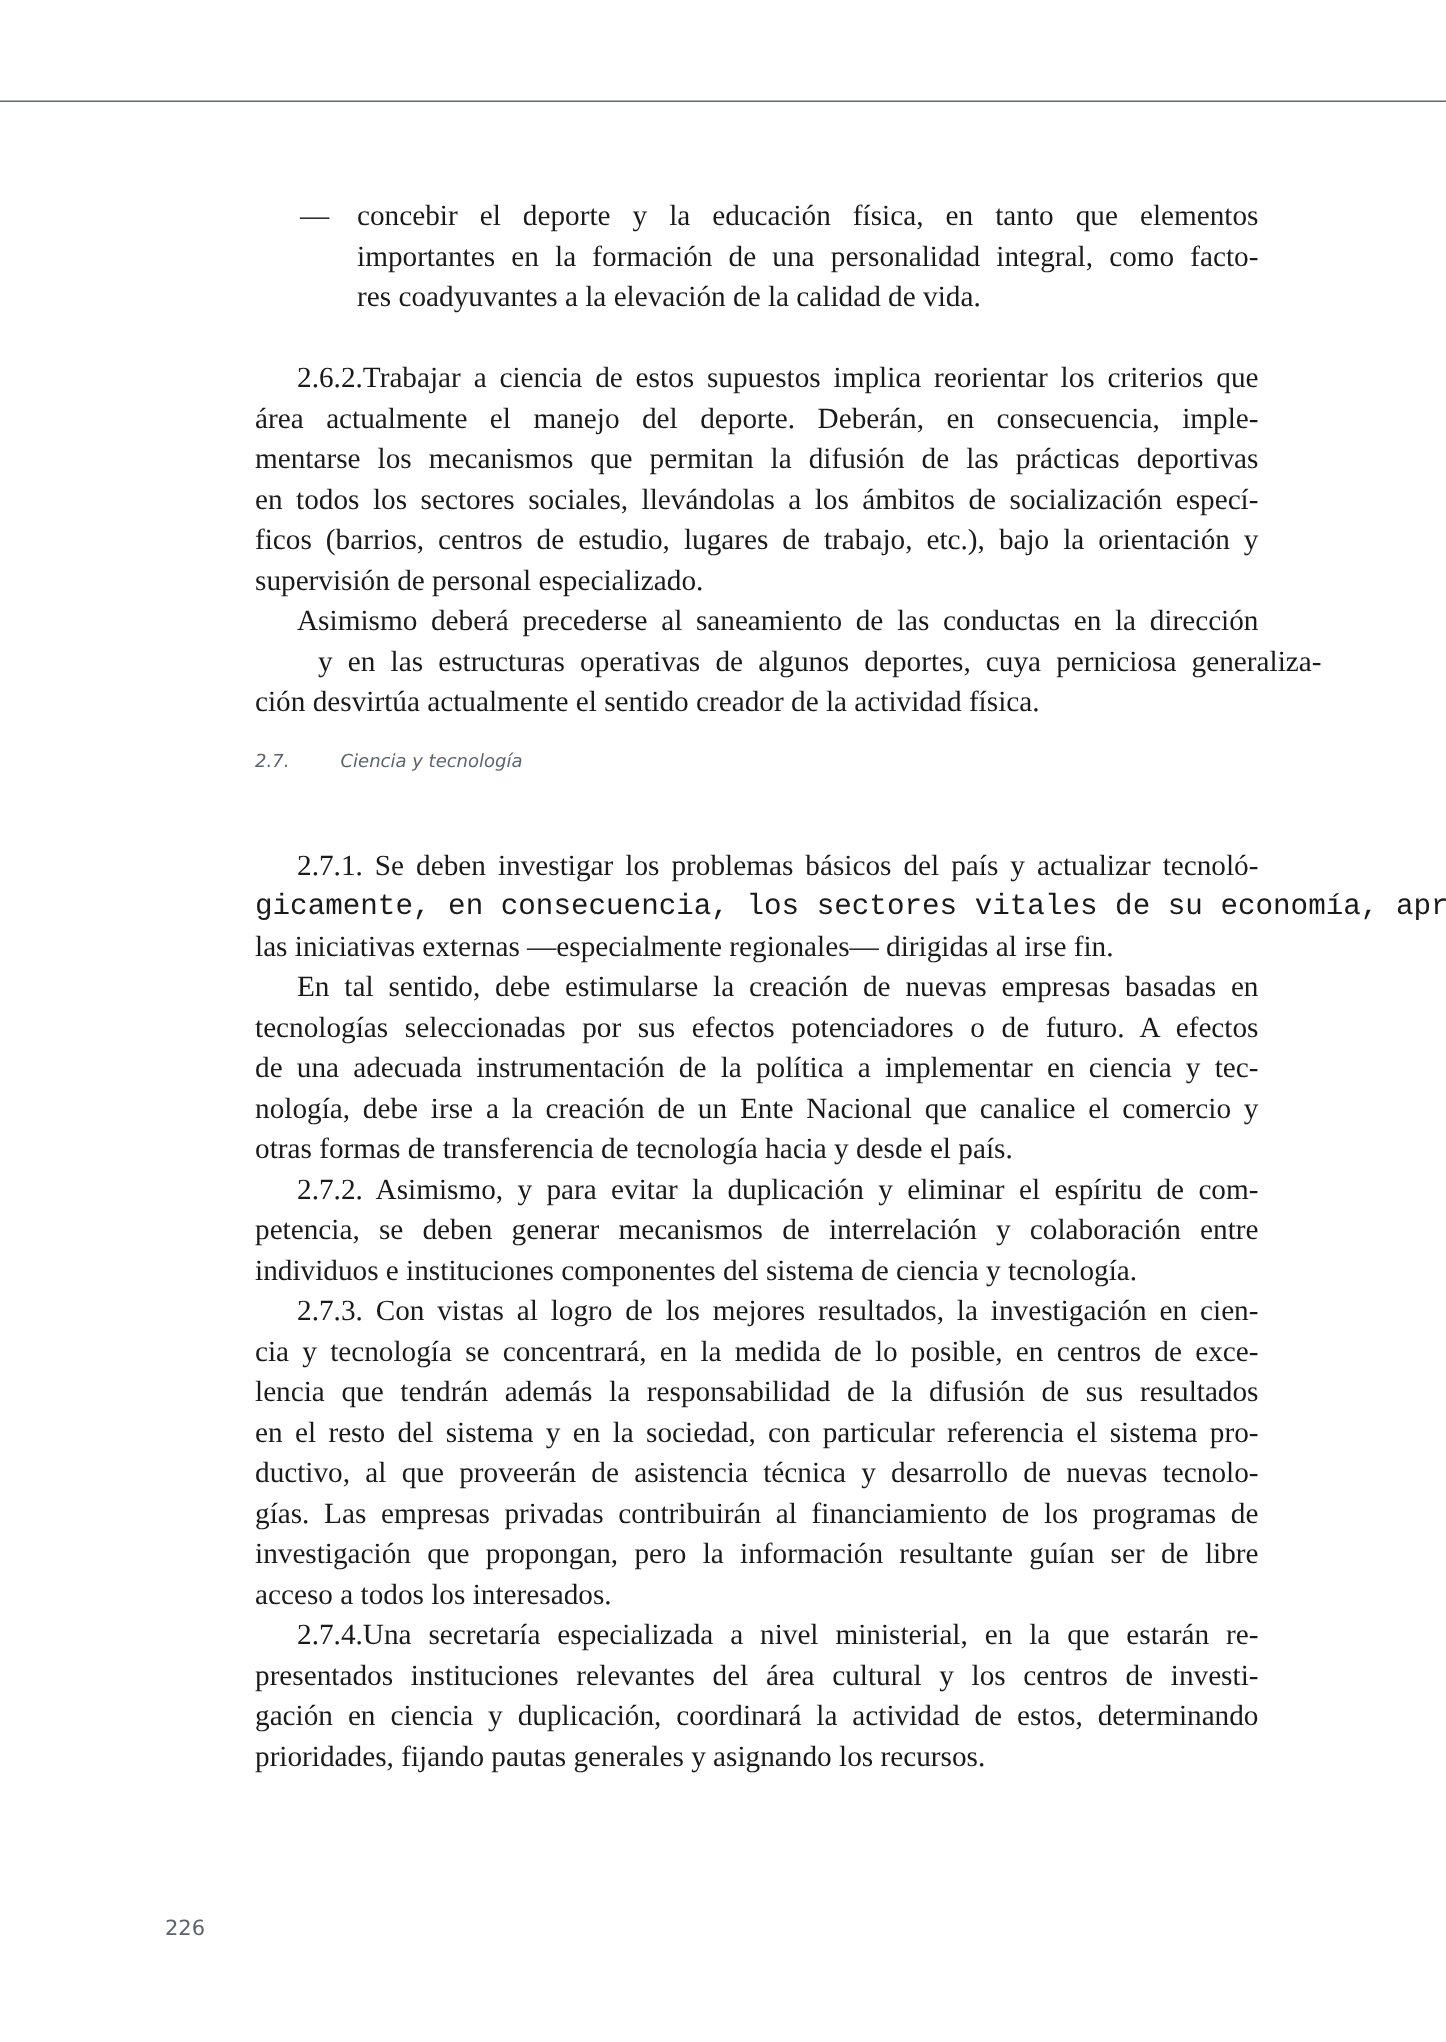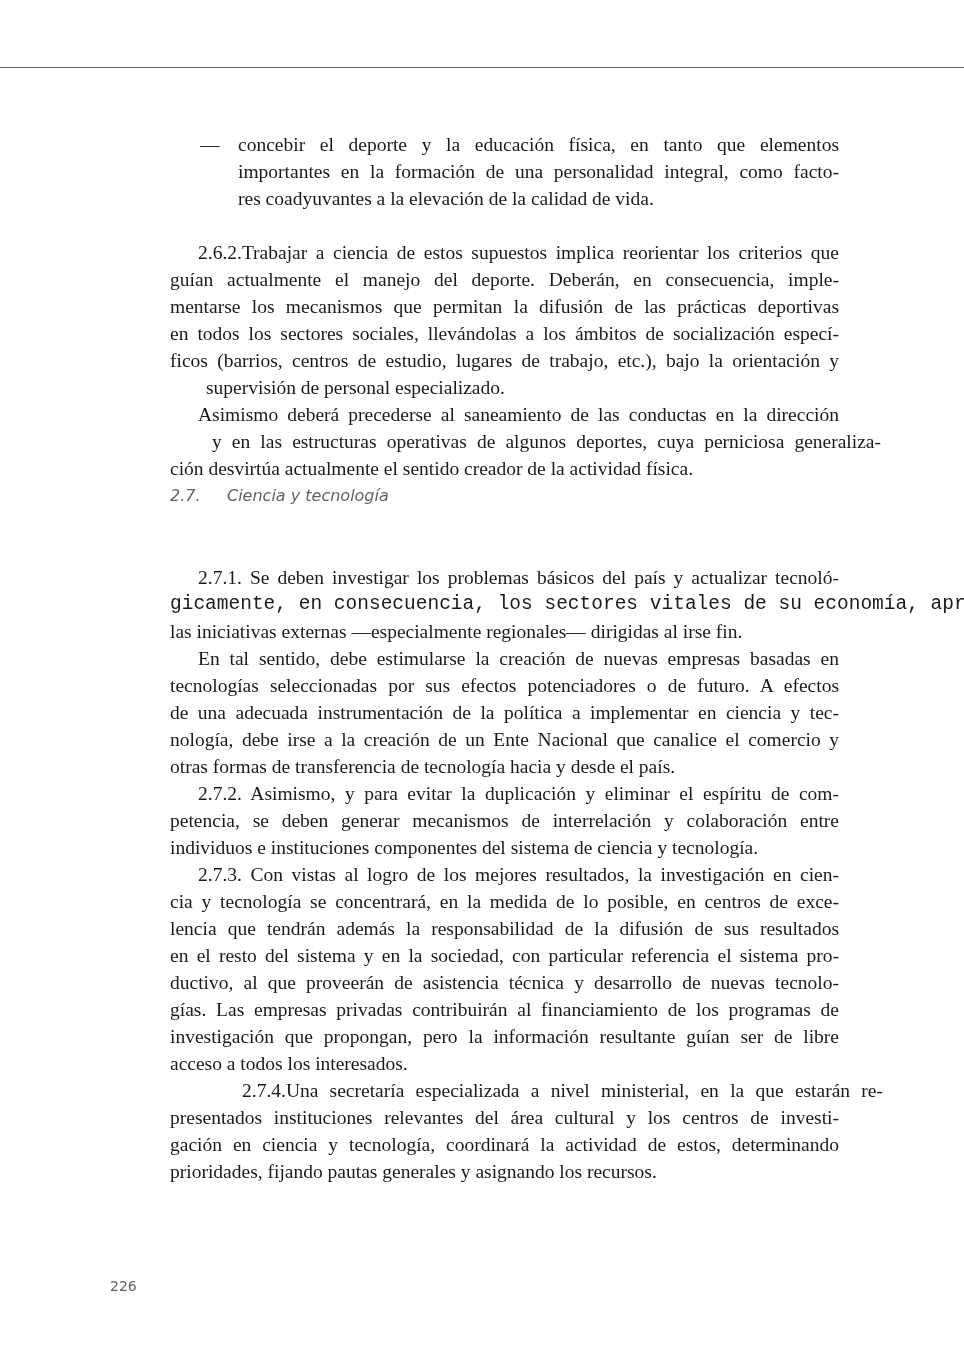--- a/index.html
+++ b/index.html
@@ -2,43 +2,43 @@
 <html><head>
   <meta charset="utf-8">
   <style>
     html, body { margin: 0; padding: 0; background: #ffffff; }
     body { width: 964px; height: 1361px; position: relative; overflow: hidden; }
     .rule { position: absolute; left: 0; top: 67px; width: 964px; height: 1px; background: #5f6a6e; }
     .text { position: absolute; left: 170px; width: 669px; font-family: "Liberation Serif", "DejaVu Serif", serif; font-size: 19.5px; color: #1a1a1a; }
     .line { position: absolute; left: 0; width: 669px; height: 27px; line-height: 27px; white-space: nowrap; }
     .just { text-align: justify; text-align-last: justify; }
     .bullet-dash { position: absolute; left: 30px; }
-    .heading { position: absolute; left: 170px; top: 482px; font-family: "DejaVu Sans", sans-serif; font-style: italic; font-size: 16px; color: #5a6469; line-height: 27px; }
+    .heading { position: absolute; left: 170px; top: 494px; font-family: "DejaVu Sans", sans-serif; font-style: italic; font-size: 12px; color: #5a6469; line-height: 27px; }
     .heading .num { display: inline-block; width: 57px; }
     .page-num { position: absolute; left: 110px; top: 1278px; font-family: "DejaVu Sans", sans-serif; font-size: 14px; color: #5a6469; }
   </style>
 </head>
 <body>
 
 <div class="rule"></div>
 
 <div class="text" style="top:131px;">
   <span class="bullet-dash" style="top:0;left:30px;position:absolute;line-height:27px;">—</span>
   <div class="line just" style="top:0;left:68px;width:601px;">concebir el deporte y la educación física, en tanto que elementos</div>
   <div class="line just" style="top:27px;left:68px;width:601px;">importantes en la formación de una personalidad integral, como facto-</div>
   <div class="line" style="top:54px;left:68px;width:601px;">res coadyuvantes a la elevación de la calidad de vida.</div>
 </div>
 
 <div class="text" style="top:239px;">
   <div class="line just" style="top:0;left:28px;width:641px;">2.6.2.Trabajar a ciencia de estos supuestos implica reorientar los criterios que</div>
-  <div class="line just" style="top:27px;">guían actualmente el manejo del deporte. Deberán, en consecuencia, imple-</div>
+  <div class="line just" style="top:27px;">área actualmente el manejo del deporte. Deberán, en consecuencia, imple-</div>
   <div class="line just" style="top:54px;">mentarse los mecanismos que permitan la difusión de las prácticas deportivas</div>
   <div class="line just" style="top:81px;">en todos los sectores sociales, llevándolas a los ámbitos de socialización especí-</div>
   <div class="line just" style="top:108px;">ficos (barrios, centros de estudio, lugares de trabajo, etc.), bajo la orientación y</div>
-  <div class="line" style="top:135px;margin-left:36px;">supervisión de personal especializado.</div>
+  <div class="line" style="top:135px;">supervisión de personal especializado.</div>
 </div>
 
 <div class="text" style="top:401px;">
   <div class="line just" style="top:0;left:28px;width:641px;">Asimismo deberá precederse al saneamiento de las conductas en la dirección</div>
   <div class="line just" style="top:27px;margin-left:42px;">y en las estructuras operativas de algunos deportes, cuya perniciosa generaliza-</div>
   <div class="line" style="top:54px;">ción desvirtúa actualmente el sentido creador de la actividad física.</div>
 </div>
 
 <div class="heading">
   <span class="num">2.7.</span><span>Ciencia y tecnología</span>
@@ -69,19 +69,19 @@
   <div class="line just" style="top:27px;">cia y tecnología se concentrará, en la medida de lo posible, en centros de exce-</div>
   <div class="line just" style="top:54px;">lencia que tendrán además la responsabilidad de la difusión de sus resultados</div>
   <div class="line just" style="top:81px;">en el resto del sistema y en la sociedad, con particular referencia el sistema pro-</div>
   <div class="line just" style="top:108px;">ductivo, al que proveerán de asistencia técnica y desarrollo de nuevas tecnolo-</div>
   <div class="line just" style="top:135px;">gías. Las empresas privadas contribuirán al financiamiento de los programas de</div>
   <div class="line just" style="top:162px;">investigación que propongan, pero la información resultante guían ser de libre</div>
   <div class="line" style="top:189px;">acceso a todos los interesados.</div>
 </div>
 
 <div class="text" style="top:1077px;">
-  <div class="line just" style="top:0;left:28px;width:641px;margin-left:44px;">2.7.4.Una secretaría especializada a nivel ministerial, en la que estarán re-</div>
+  <div class="line just" style="top:0;left:28px;width:641px;">2.7.4.Una secretaría especializada a nivel ministerial, en la que estarán re-</div>
   <div class="line just" style="top:27px;">presentados instituciones relevantes del área cultural y los centros de investi-</div>
-  <div class="line just" style="top:54px;">gación en ciencia y tecnología, coordinará la actividad de estos, determinando</div>
+  <div class="line just" style="top:54px;">gación en ciencia y duplicación, coordinará la actividad de estos, determinando</div>
   <div class="line" style="top:81px;">prioridades, fijando pautas generales y asignando los recursos.</div>
 </div>
 
 <div class="page-num">226</div>
 
 </body></html>

